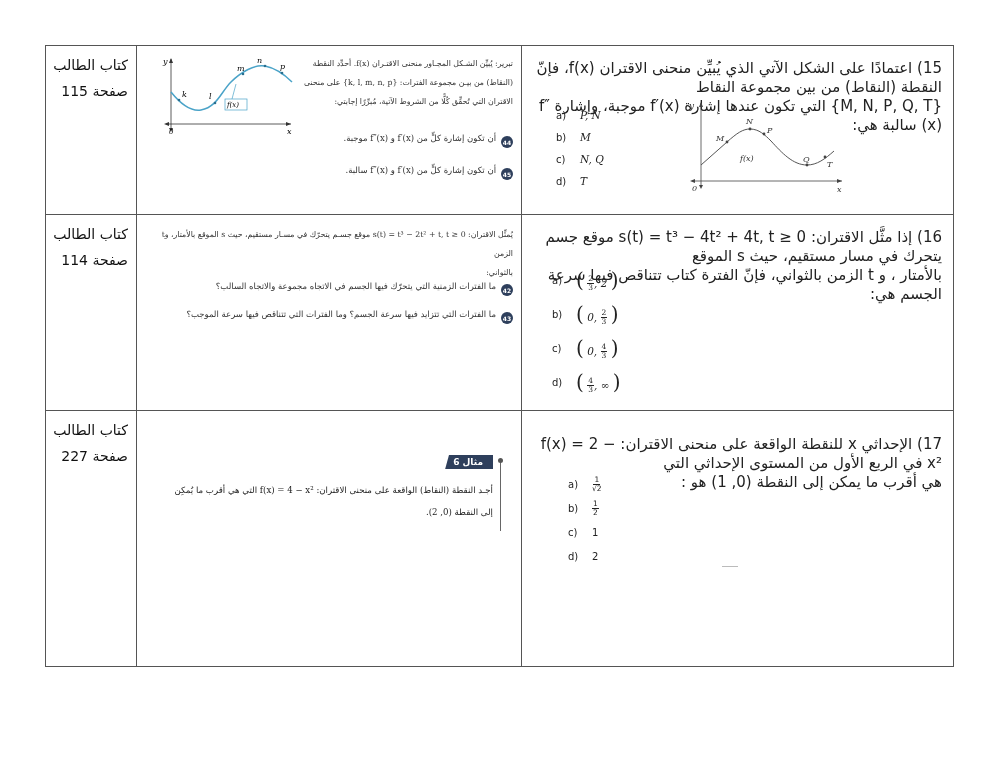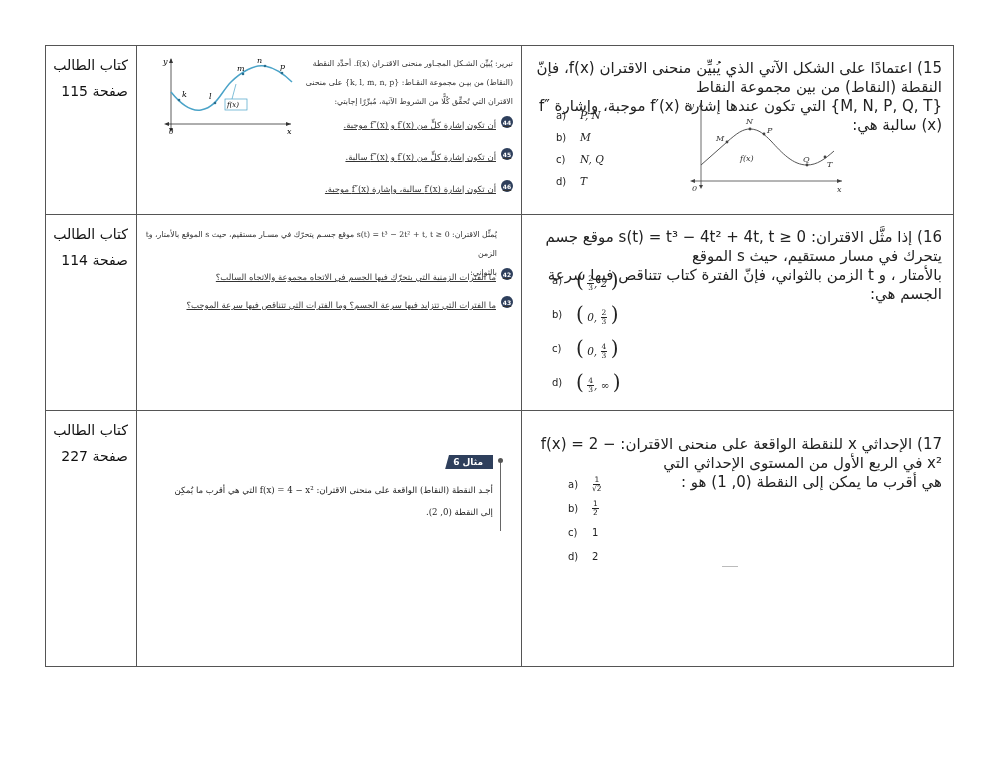--- a/index.html
+++ b/index.html
@@ -16,21 +16,21 @@
   .opts { direction: ltr; text-align: left; font-size: 10px; color: #222; }
   .opt { display: flex; align-items: center; gap: 8px; height: 22px; }
   .opt .lbl { width: 16px; }
   .opt .val { font-family: "DejaVu Serif", serif; font-style: italic; font-size: 10.5px; }
   .frac { display: inline-flex; flex-direction: column; align-items: center; font-size: 7.5px; line-height: 8px; vertical-align: middle; font-style: normal; }
   .frac .num { border-bottom: 0.8px solid #222; padding: 0 1px; }
   .paren { font-size: 20px; font-weight: 300; font-style: normal; }
   .book { direction: rtl; text-align: right; font-family: "DejaVu Serif", serif; font-size: 8.5px; color: #333; line-height: 19px; }
   .badge-num { display: inline-flex; align-items: center; justify-content: center; width: 12px; height: 12px;
                border-radius: 50%; background: #2e3f5c; color: #fff; font-size: 6px; font-weight: bold; font-family: "DejaVu Sans", sans-serif; margin-left: 5px; vertical-align: middle; }
-  .sub-item { height: 32px; display: flex; align-items: flex-start; justify-content: flex-start; direction: rtl; text-decoration: underline; }
+  .sub-item { height: 32px; display: flex; align-items: flex-end; justify-content: flex-start; direction: rtl; }
   .example-tag { position: absolute; background: #2e3f5c; color: #fff; font-size: 9px; font-weight: bold; padding: 2px 10px 2px 8px;
                  clip-path: polygon(8% 0, 100% 0, 100% 100%, 0 100%); direction: rtl; font-family: "DejaVu Sans", sans-serif; }
   svg text { font-family: "DejaVu Serif", serif; font-style: italic; }
 </style>
 </head>
 <body>
 
 <div class="table">
 
   <div class="vline" style="left:90px;"></div>
@@ -65,35 +65,31 @@
       <text x="50" y="45" font-size="8">l</text>
       <text x="78" y="17" font-size="8">m</text>
       <text x="98" y="9" font-size="8">n</text>
       <text x="121" y="15" font-size="8">p</text>
       <line x1="77" y1="30" x2="73" y2="45" stroke="#4aa3c8" stroke-width="0.7"></line>
       <rect x="66" y="45" width="22" height="11" fill="#fff" stroke="#4aa3c8" stroke-width="0.7"></rect>
       <text x="68" y="53" font-size="7">f(x)</text>
     </svg>
     <div class="book" style="position:absolute; right:8px; top:8px; width:215px; font-size:7.8px; line-height:19px;">
       <div>تبرير: يُبيِّن الشـكل المجـاور منحنى الاقتـران f(x). أحدِّد النقطة</div>
-      <div>(النقاط) من بيـن مجموعة النقـاط: {k, l, m, n, p} على منحنى</div>
+      <div>(النقاط) من بيـن مجموعة الفترات: {k, l, m, n, p} على منحنى</div>
       <div>الاقتران التي تُحقِّق كُلًّا من الشروط الآتية، مُبرِّرًا إجابتي:</div>
     </div>
     <div style="position:absolute; right:8px; top:70px; width:200px;">
       <div class="sub-item book">
         <span class="badge-num">44</span>
         <span>أن تكون إشارة كلٍّ من f′(x) و f″(x) موجبة.</span>
       </div>
       <div class="sub-item book">
         <span class="badge-num">45</span>
         <span>أن تكون إشارة كلٍّ من f′(x) و f″(x) سالبة.</span>
-      </div>
-      <div class="sub-item book">
-        <span class="badge-num">46</span>
-        <span>أن تكون إشارة f′(x) سالبة، وإشارة f″(x) موجبة.</span>
       </div>
     </div>
   </div>
 
   <div class="cell" style="left:476px; top:0; width:432px; height:168px;">
     <div class="q" style="position:absolute; right:12px; top:13px; width:410px;">
       <div>15) اعتمادًا على الشكل الآتي الذي يُبيِّن منحنى الاقتران f(x)، فإنّ النقطة (النقاط) من بين مجموعة النقاط</div>
       <div>{M, N, P, Q, T} التي تكون عندها إشارة f′(x) موجبة، وإشارة f″(x) سالبة هي:</div>
     </div>
     <div class="opts" style="position:absolute; left:34px; top:58px;">
@@ -138,21 +134,21 @@
       <text x="53" y="62" font-size="8" fill="#333">f(x)</text>
     </svg>
   </div>
 
   <div class="cell ref" style="left:0; top:169px; width:90px; height:195px;">
     <div>كتاب الطالب</div>
     <div>صفحة 114</div>
   </div>
 
   <div class="cell" style="left:91px; top:169px; width:384px; height:195px;">
-    <div class="book" style="position:absolute; right:24px; top:10px; width:360px; font-size:7.8px; line-height:19px;">
+    <div class="book" style="position:absolute; right:8px; top:10px; width:360px; font-size:7.8px; line-height:19px;">
       <div>يُمثِّل الاقتران: s(t) = t³ − 2t² + t, t ≥ 0 موقع جسـم يتحرّك في مسـار مستقيم، حيث s الموقع بالأمتار، وt الزمن</div>
       <div>بالثواني:</div>
     </div>
     <div style="position:absolute; right:8px; top:53px; width:350px;">
       <div class="sub-item book" style="height:28px;">
         <span class="badge-num">42</span>
         <span>ما الفترات الزمنية التي يتحرّك فيها الجسم في الاتجاه مجموعة والاتجاه السالب؟</span>
       </div>
       <div class="sub-item book" style="height:28px;">
         <span class="badge-num">43</span>

